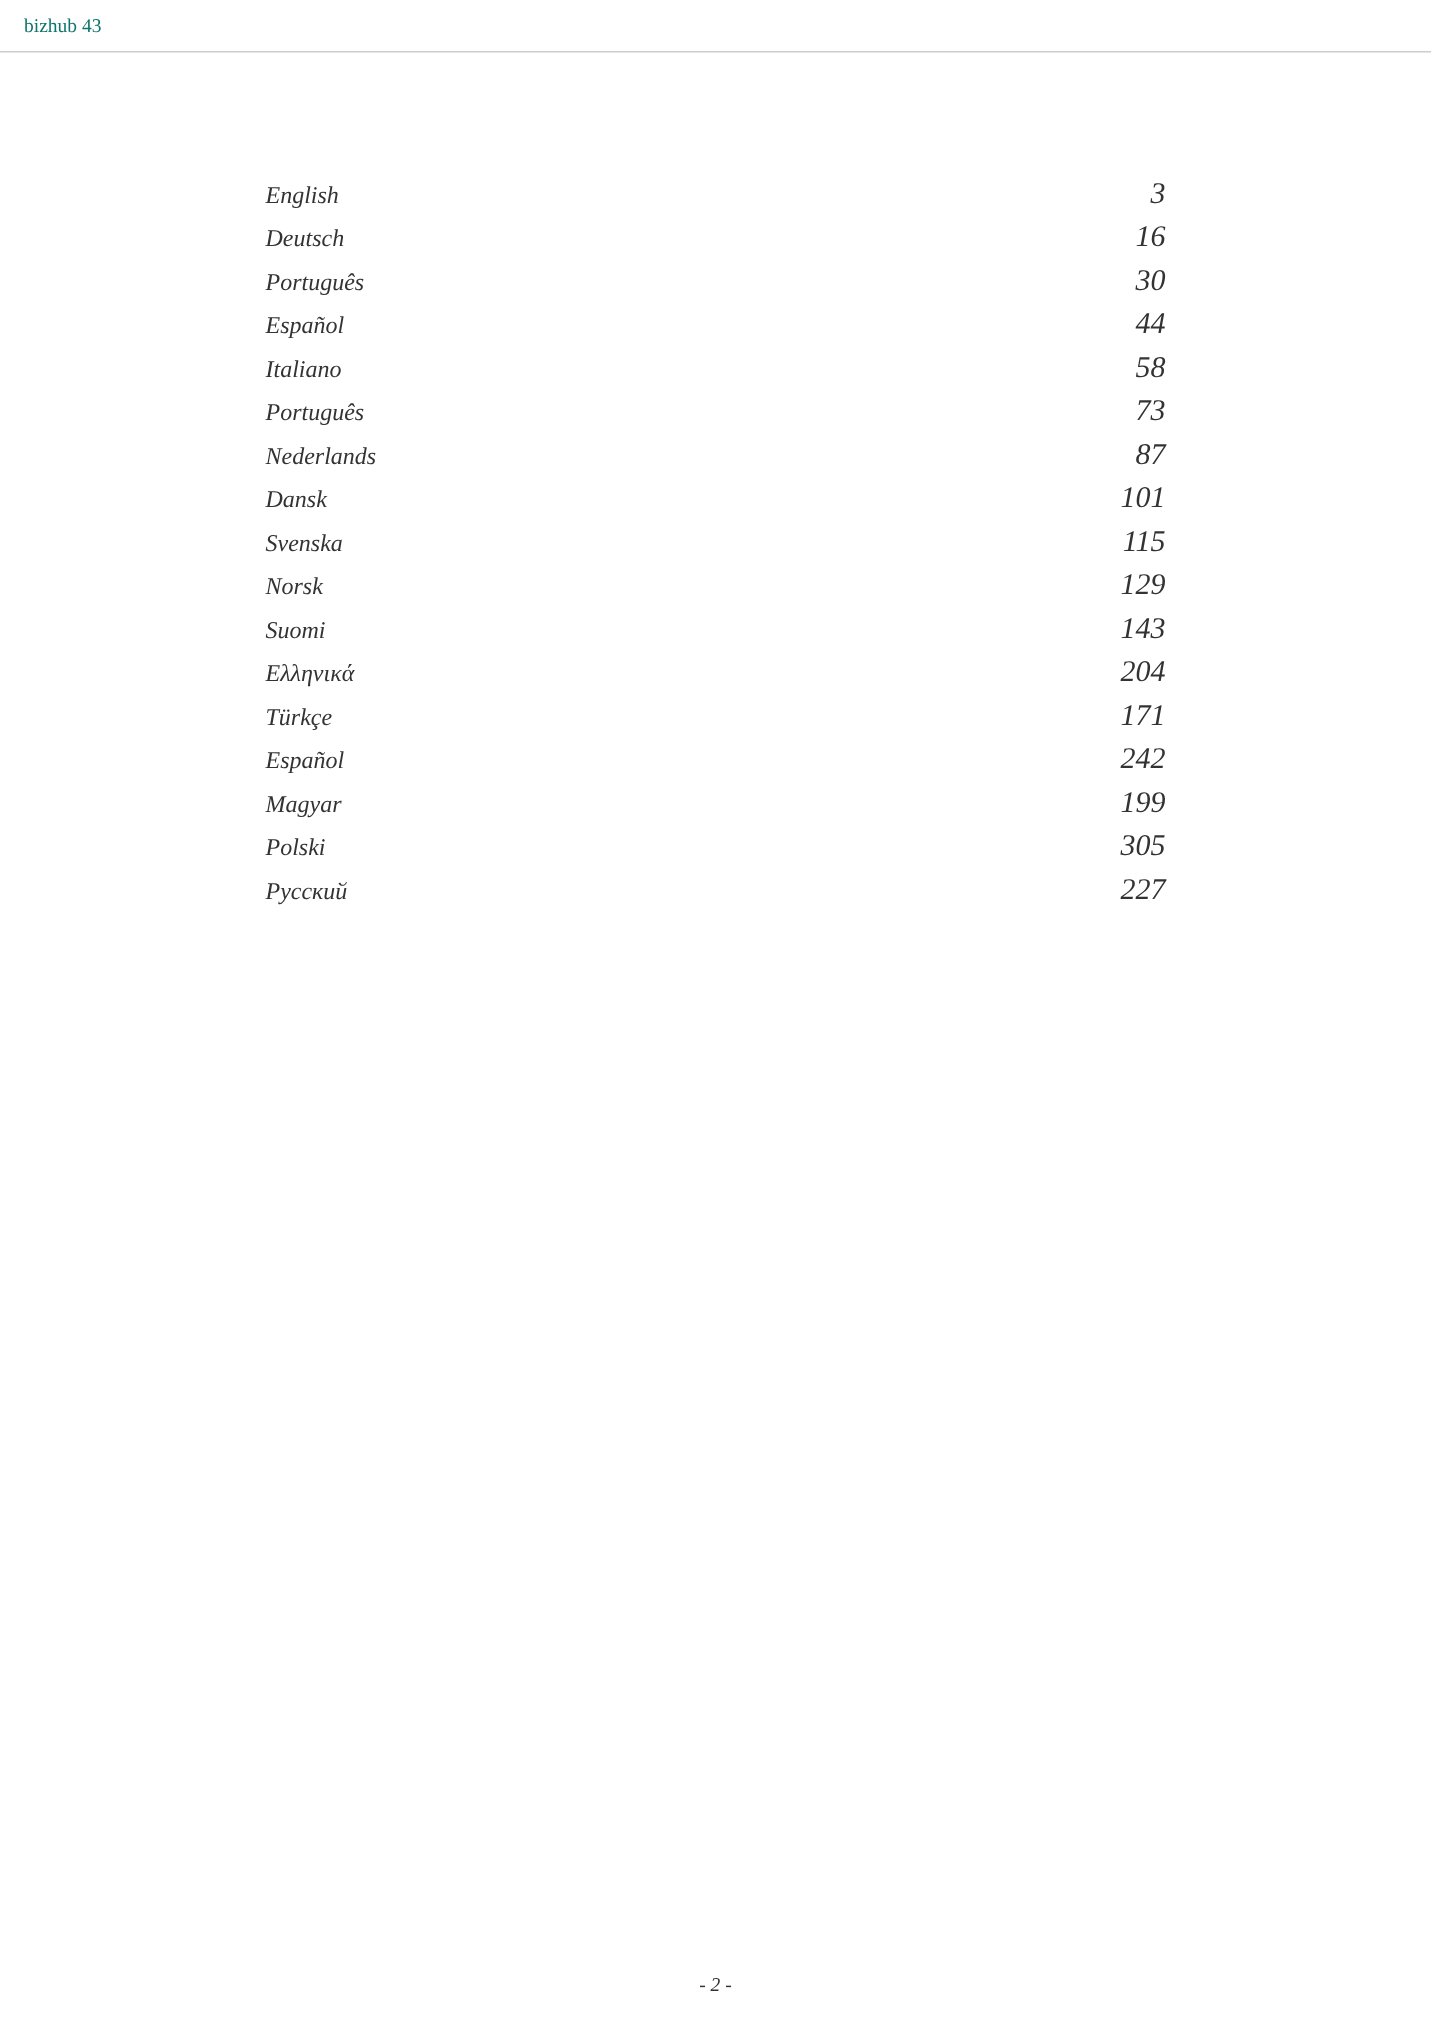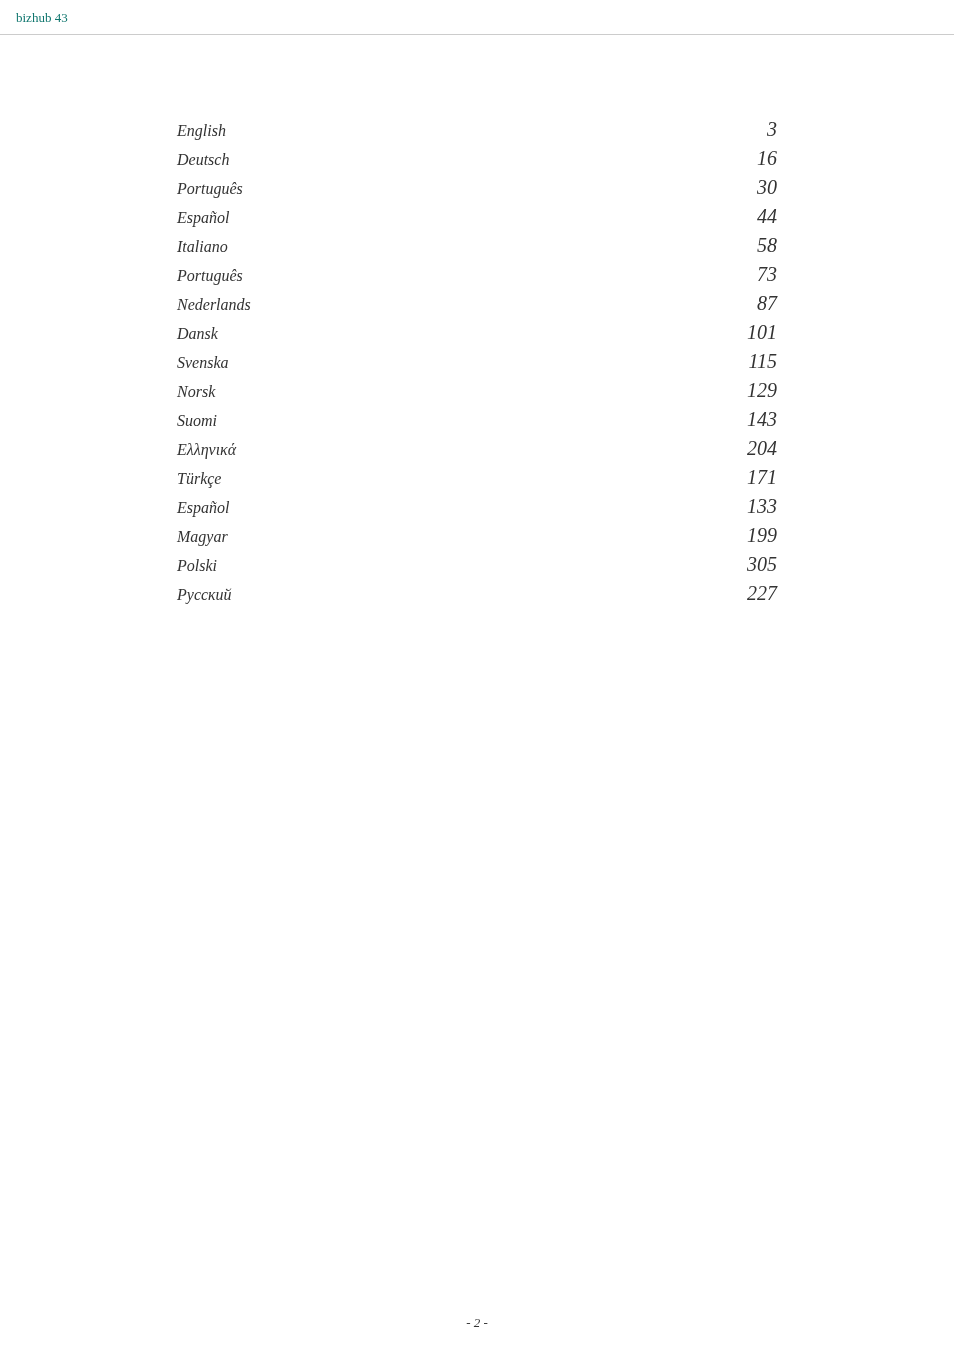--- a/index.html
+++ b/index.html
@@ -126,21 +126,21 @@
       <div class="toc-row">
         <span class="toc-language">Ελληνικά</span>
         <span class="toc-page">204</span>
       </div>
       <div class="toc-row">
         <span class="toc-language">Türkçe</span>
         <span class="toc-page">171</span>
       </div>
       <div class="toc-row">
         <span class="toc-language">Español</span>
-        <span class="toc-page">133</span>
+        <span class="toc-page">242</span>
       </div>
       <div class="toc-row">
         <span class="toc-language">Magyar</span>
         <span class="toc-page">199</span>
       </div>
       <div class="toc-row">
         <span class="toc-language">Polski</span>
         <span class="toc-page">305</span>
       </div>
       <div class="toc-row">

